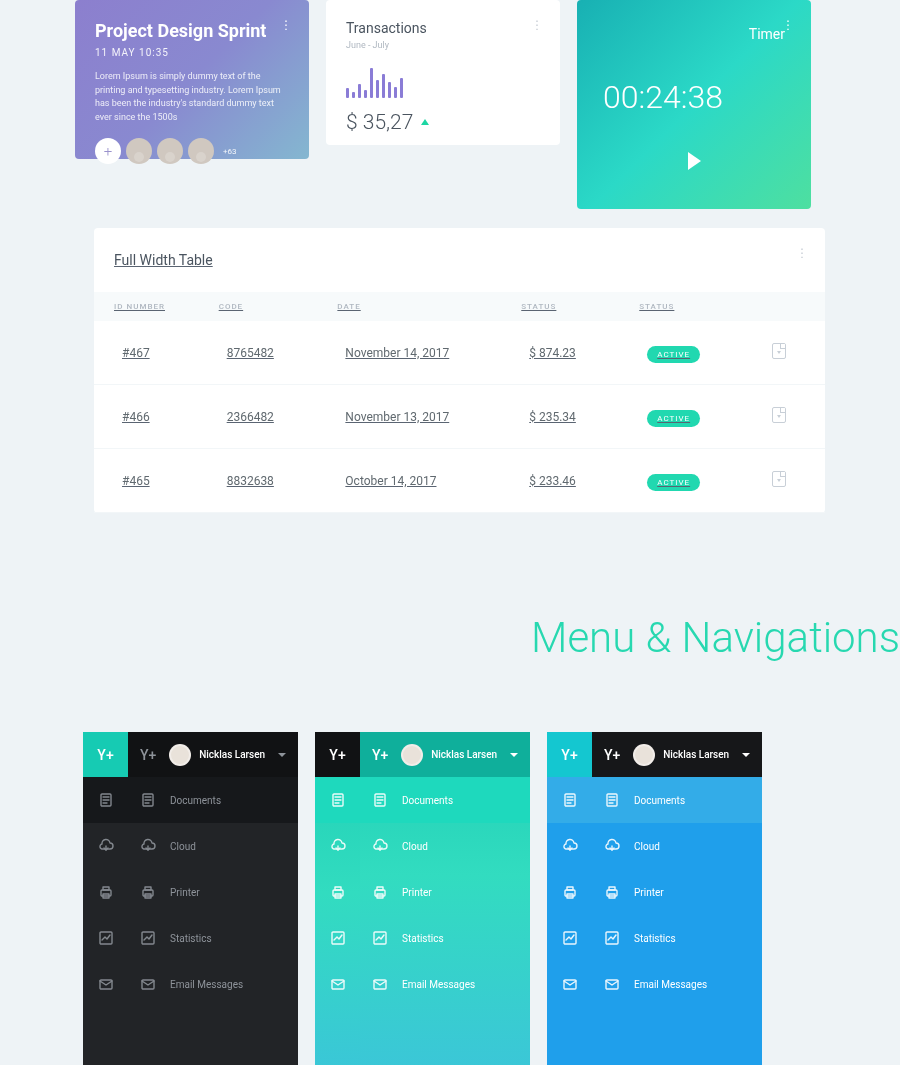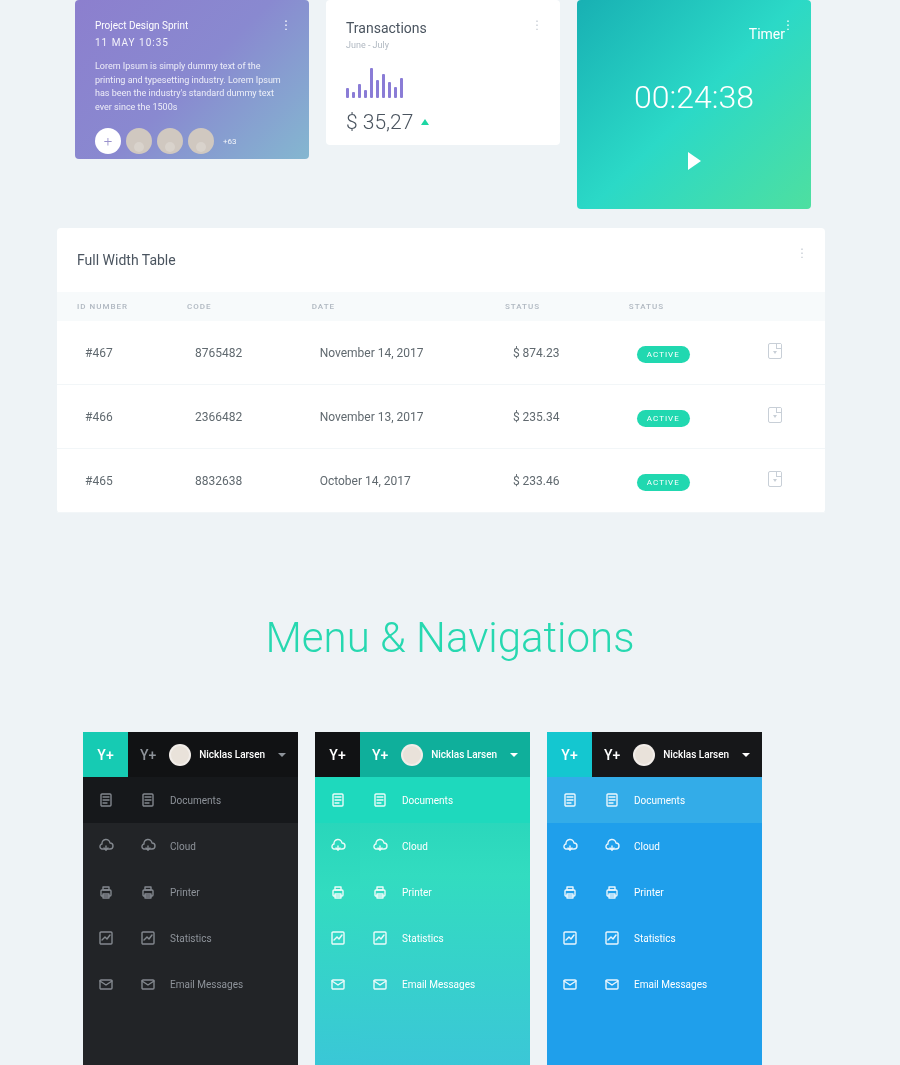--- a/index.html
+++ b/index.html
@@ -10,21 +10,21 @@
     font-size: 13px;
     color: #5a6472;
   }
   .top-cards { display: flex; gap: 17px; padding: 0 75px 0 75px; height: 210px; }
   .card { border-radius: 4px; position: relative; }
   .project-card {
     width: 234px; height: 159px;
     background: linear-gradient(135deg, #8c7fce 0%, #8989d0 50%, #84b7d0 100%);
     padding: 20px; color: #fff;
   }
-  .project-title { font-size: 10px; font-weight: 400; margin-bottom: 6px; }
+  .project-title { font-size: 18px; font-weight: 700; margin-bottom: 6px; }
   .project-date { font-size: 10px; letter-spacing: 1px; opacity: .9; margin-bottom: 12px; }
   .project-desc { font-size: 9px; line-height: 1.5; opacity: .85; margin-bottom: 14px; }
   .avatars { display: flex; align-items: center; }
   .avatar-add {
     width: 26px; height: 26px; border-radius: 50%; background: #fff;
     display: flex; align-items: center; justify-content: center;
     color: #9a92cc; font-size: 15px; font-weight: 300; margin-right: 5px;
   }
   .avatar { width: 26px; height: 26px; border-radius: 50%; background: #d0c8c0; margin-right: 5px; position: relative; overflow: hidden; }
   .avatar::after { content:''; position:absolute; left:50%; top:14px; width:10px; height:10px; border-radius:50%; background:#fff3; transform:translateX(-50%);}
@@ -39,36 +39,36 @@
   .mini-chart.teal .mini-bar { background: #0fbfc1; }
   .mini-chart.purple .mini-bar { background: #8a7cd6; }
   .trans-val { font-size: 21px; color: #4a545f; font-weight: 300; display:flex; align-items:center; gap:8px;}
   .arrow-up { width:0; height:0; border-left:4px solid transparent; border-right:4px solid transparent; border-bottom:6px solid #1dd6a3;}
   .timer-card {
     width: 234px; height: 209px;
     background: linear-gradient(135deg, #18b0b3 0%, #2bd9c7 50%, #4edfa0 100%);
     padding: 26px; color: #fff;
   }
   .timer-title { font-size: 14px; margin-bottom: 36px; text-align: right; }
-  .timer-val { font-size: 32px; font-weight: 300; text-align: center; margin-bottom: 36px;}
+  .timer-val { font-size: 32px; font-weight: 300; text-align: left; margin-bottom: 36px;}
   .play-btn { display:flex; justify-content:center;}
   .play-tri { width:0; height:0; border-top:9px solid transparent; border-bottom:9px solid transparent; border-left:13px solid #fff; }
 
-  .table-card { margin: 18px 75px 0 57px; background:#fff; border-radius:4px; }
+  .table-card { margin: 18px 75px 0 94px; background:#fff; border-radius:4px;text-decoration:underline; }
   .table-head { padding: 24px 20px; font-size:14px; color:#4a545f; position:relative;}
   .table-head .dots { color:#c5cbd3; }
   .tbl { width:100%; border-collapse: collapse; }
   .tbl thead th { text-align:left; font-size:8px; letter-spacing:1px; color:#b0b8c1; font-weight:500; padding:10px 20px; background:#f7fafb;}
   .tbl td { padding:22px 28px; font-size:12px; color:#60696f; border-bottom:1px solid #f2f6f8;}
   .status-pill { background:#21d8b0; color:#fff; font-size:8px; letter-spacing:1px; padding:4px 10px; border-radius:10px;}
   .dl-icon { width:14px; height:16px; border:1px solid #c8cfd7; border-radius:2px; position:relative; display:inline-block;}
   .dl-icon::before{content:'';position:absolute;top:0;right:0;width:4px;height:4px;border-left:1px solid #c8cfd7;border-bottom:1px solid #c8cfd7;background:#fff;}
   .dl-icon::after{content:'';position:absolute;left:50%;top:7px;width:0;height:0;border-left:2px solid transparent;border-right:2px solid transparent;border-top:3px solid #c8cfd7;transform:translateX(-50%);}
 
-  .section-title { font-size:42px; font-weight:300; color:#27d8b0; text-align:center; margin:100px 0 70px 0;}
+  .section-title { font-size:42px; font-weight:300; color:#27d8b0; text-align:right; margin:100px 0 70px 0;}
 
   .menus-row { display:flex; gap:17px; padding:0 0 0 83px; }
   .menu-col { display:flex; }
   .menu-mini { width:45px; }
   .menu-full { width:170px; }
   .menu-head { height:45px; display:flex; align-items:center; padding:0 12px; font-size:14px; font-weight:500;}
   .menu-head-full { justify-content:space-between; }
   .menu-user { display:flex; align-items:center; gap:8px; font-size:10px; color:#fff;}
   .menu-avatar{width:22px;height:22px;border-radius:50%;background:#e9e2da; border:2px solid rgba(255,255,255,.4);}
   .menu-item { height:46px; display:flex; align-items:center; padding:0 12px; font-size:10px; gap:14px;}

